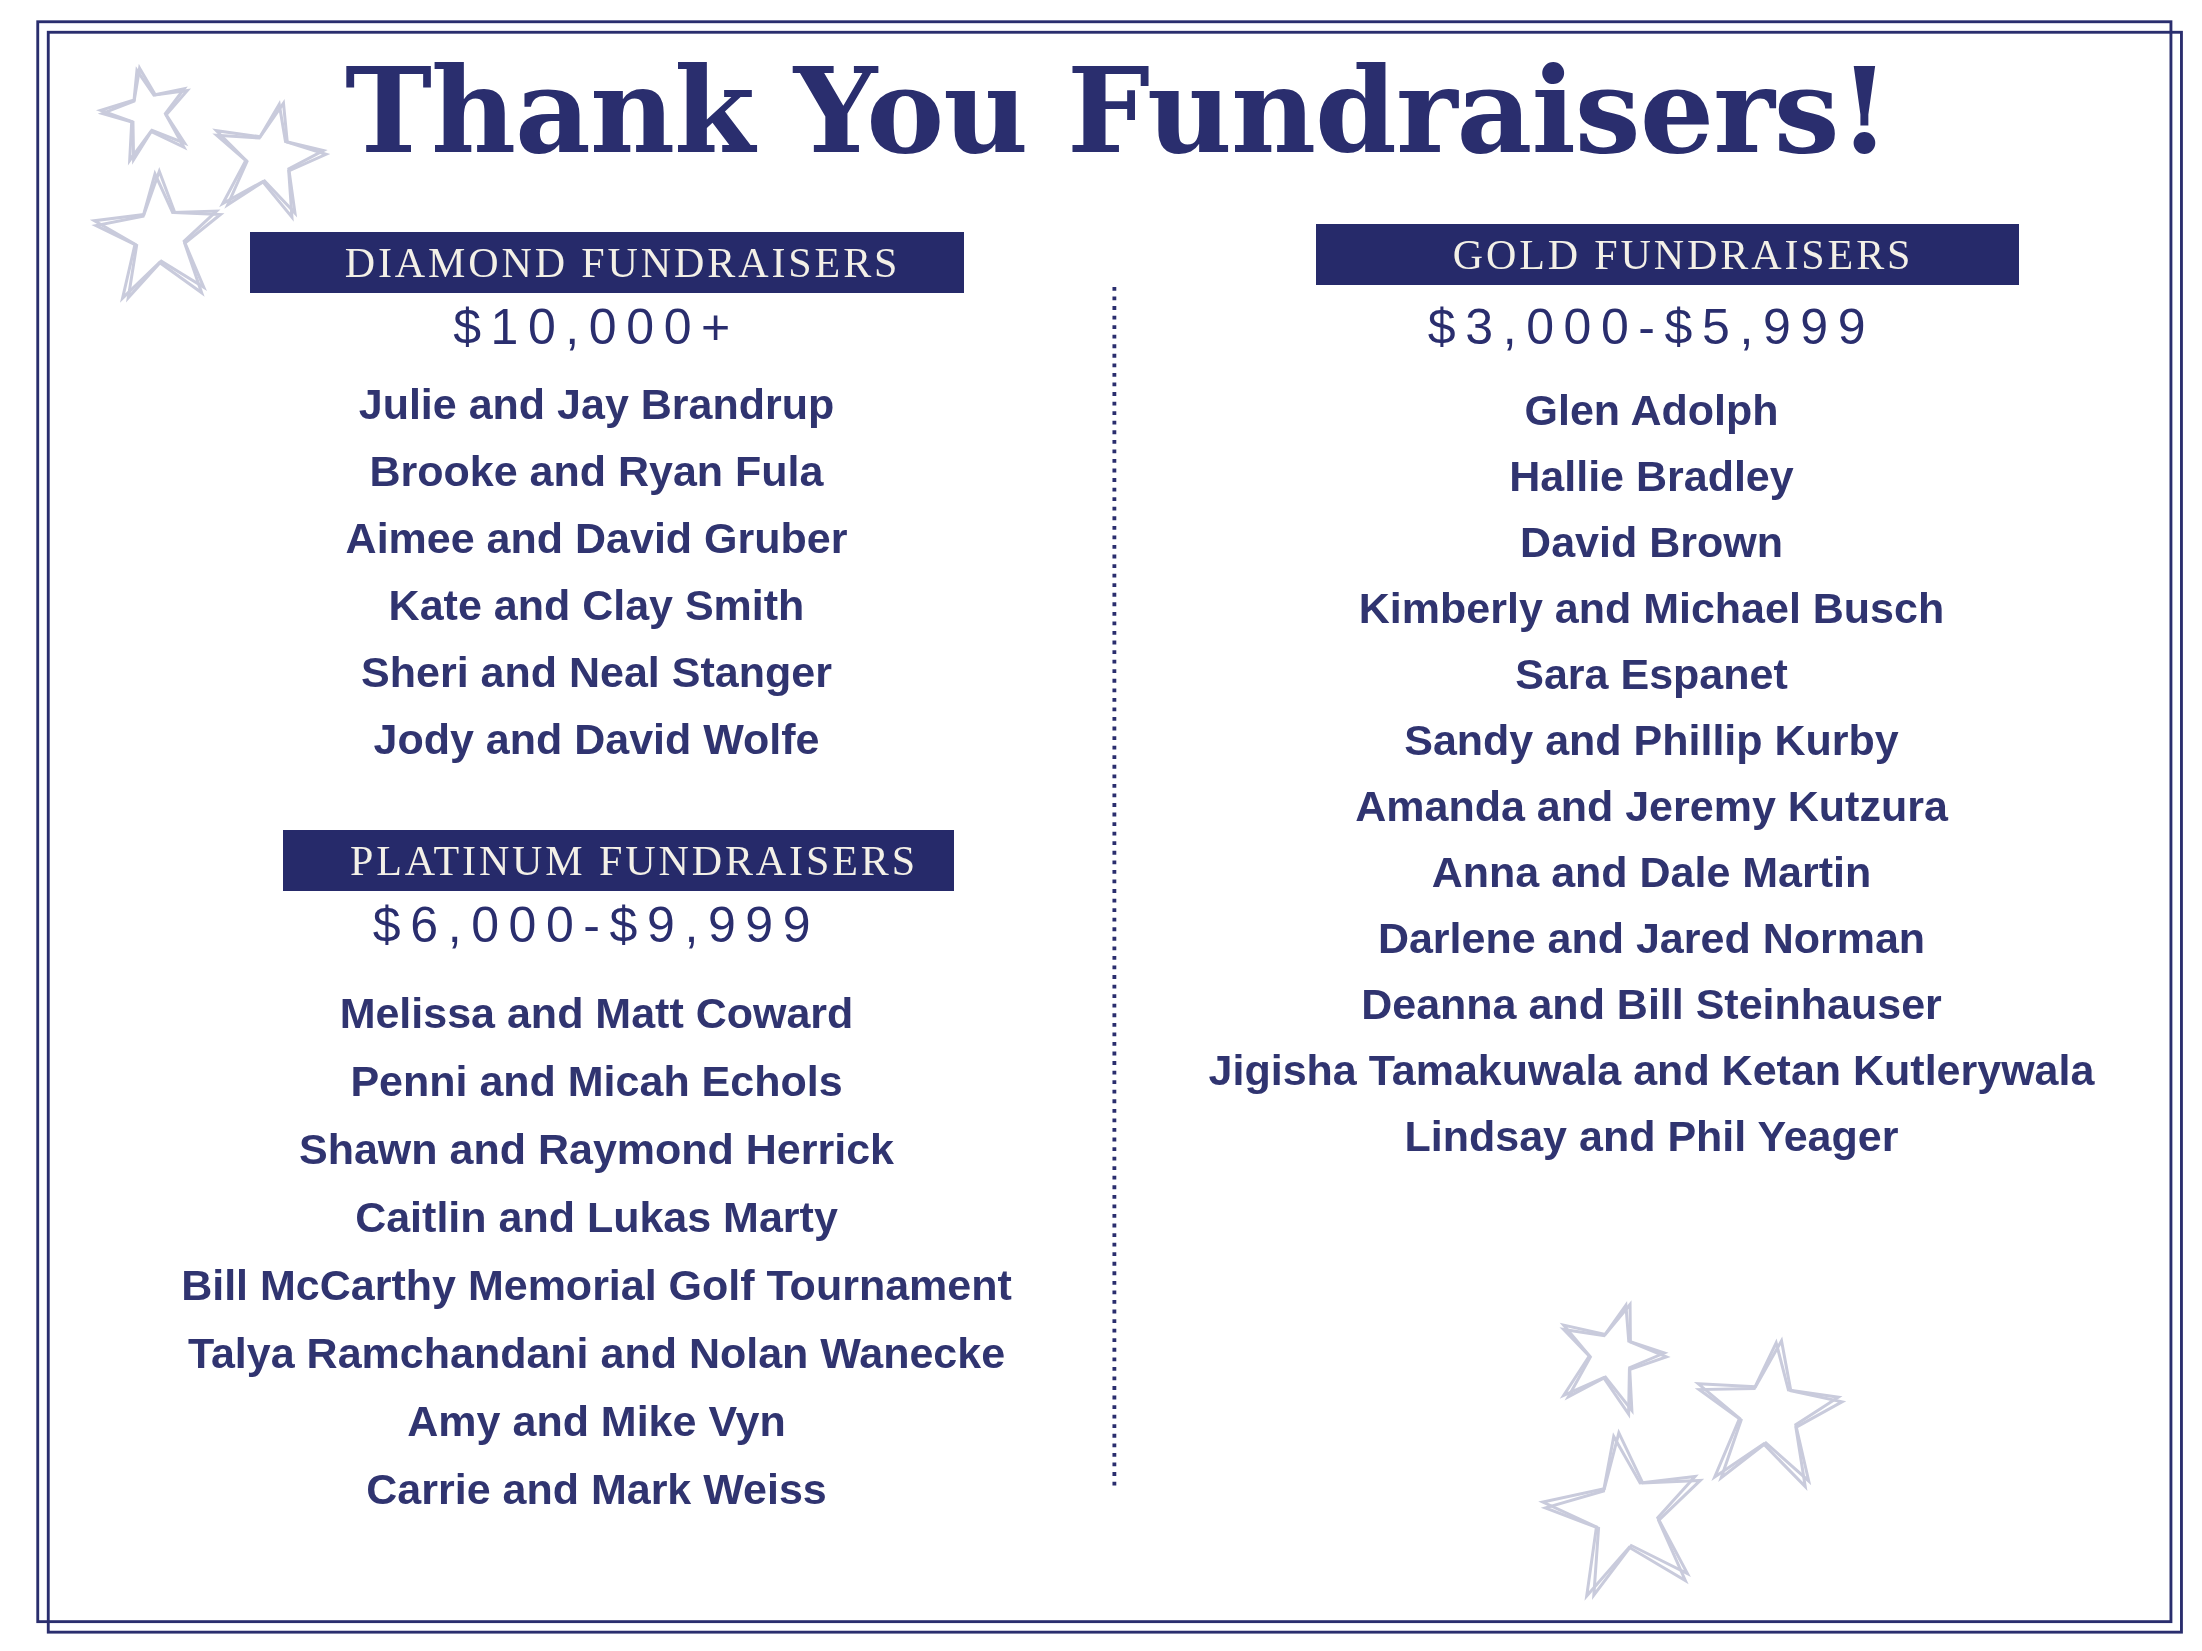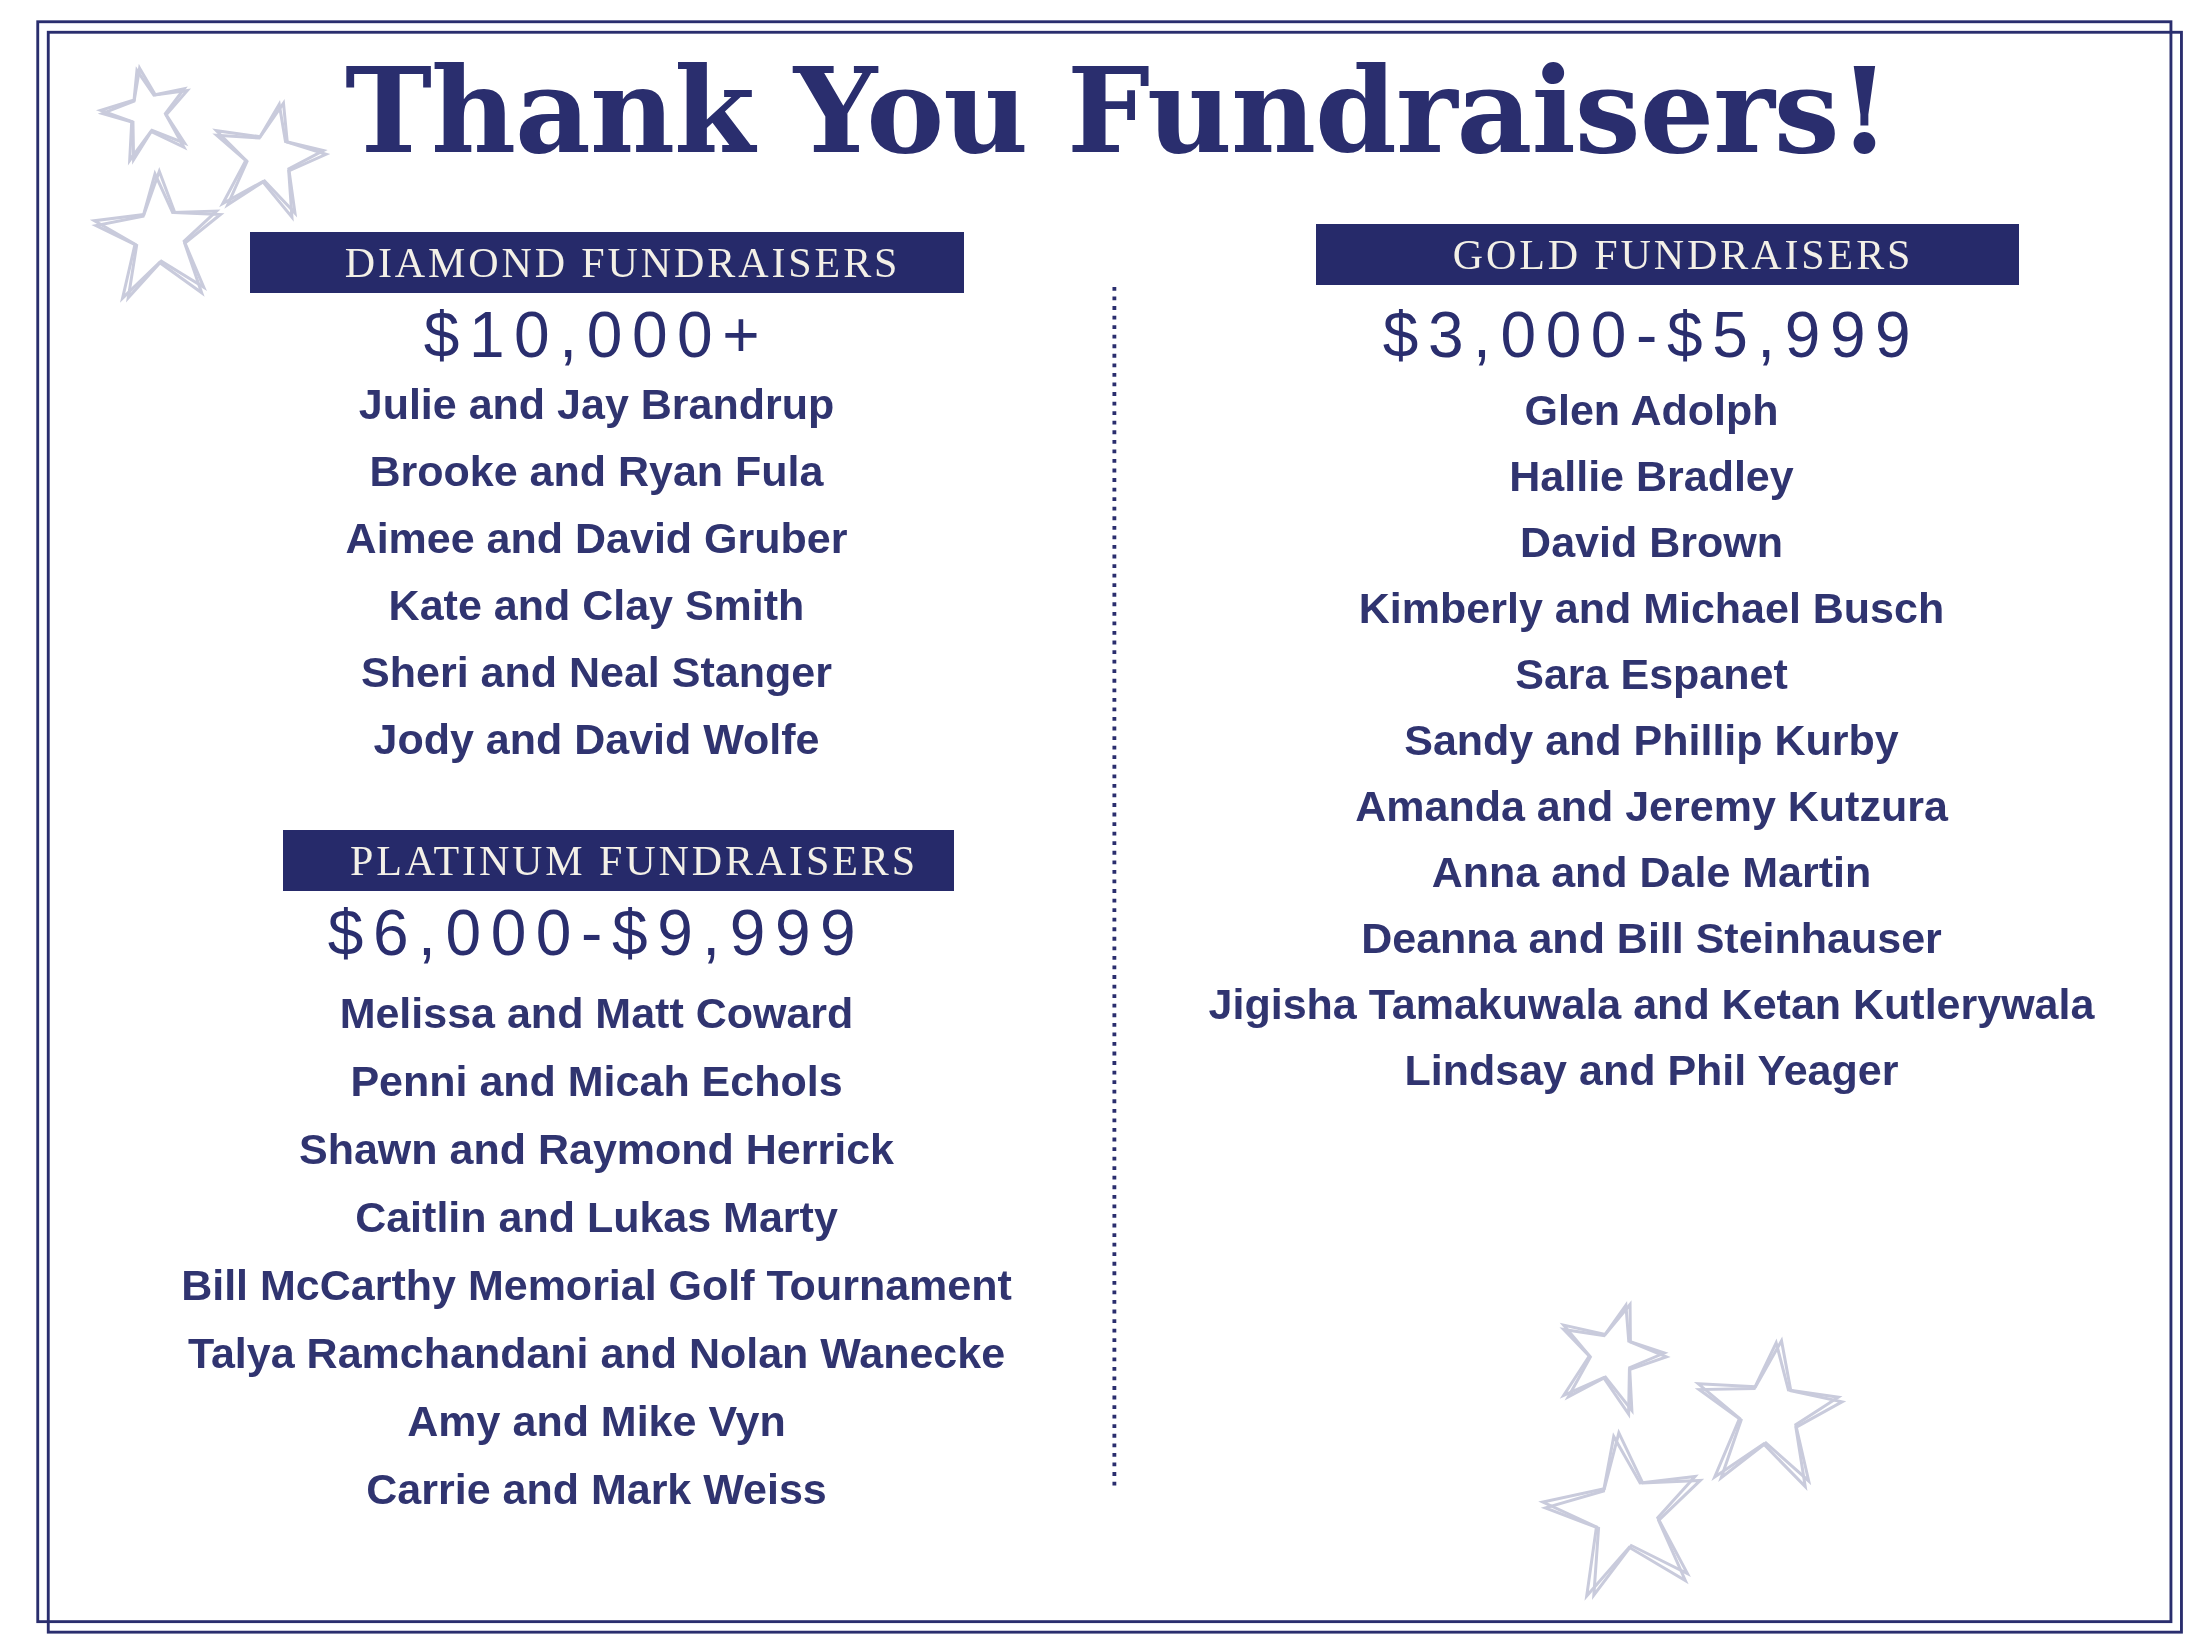--- a/index.html
+++ b/index.html
@@ -43,21 +43,21 @@
     letter-spacing:2.9px;
     color:var(--banner-text);
     white-space:nowrap;
   }
   .banner.diamond{left:250px;top:232px;width:683px;}
   .banner.platinum{left:283px;top:830px;width:640px;}
   .banner.gold{left:1316px;top:224px;width:672px;}
   .amount{
     position:absolute;width:965px;
     text-align:center;
-    font-size:64px;
+    font-size:50px;
     font-weight:400;
     letter-spacing:9.6px;
     color:var(--navy);
     white-space:nowrap;
   }
   .amount.d{left:114px;top:298px;}
   .amount.p{left:114px;top:896px;}
   .amount.g{left:1169px;top:298px;}
   .names{
     position:absolute;width:1013px;
@@ -140,19 +140,20 @@
   <div class="amount g">$3,000-$5,999</div>
   <div class="names g">
     <div>Glen Adolph</div>
     <div>Hallie Bradley</div>
     <div>David Brown</div>
     <div>Kimberly and Michael Busch</div>
     <div>Sara Espanet</div>
     <div>Sandy and Phillip Kurby</div>
     <div>Amanda and Jeremy Kutzura</div>
     <div>Anna and Dale Martin</div>
+    <div>Darlene and Jared Norman</div>
     <div>Deanna and Bill Steinhauser</div>
     <div>Jigisha Tamakuwala and Ketan Kutlerywala</div>
     <div>Lindsay and Phil Yeager</div>
   </div>
 
 </div>
 
 
 </body></html>

